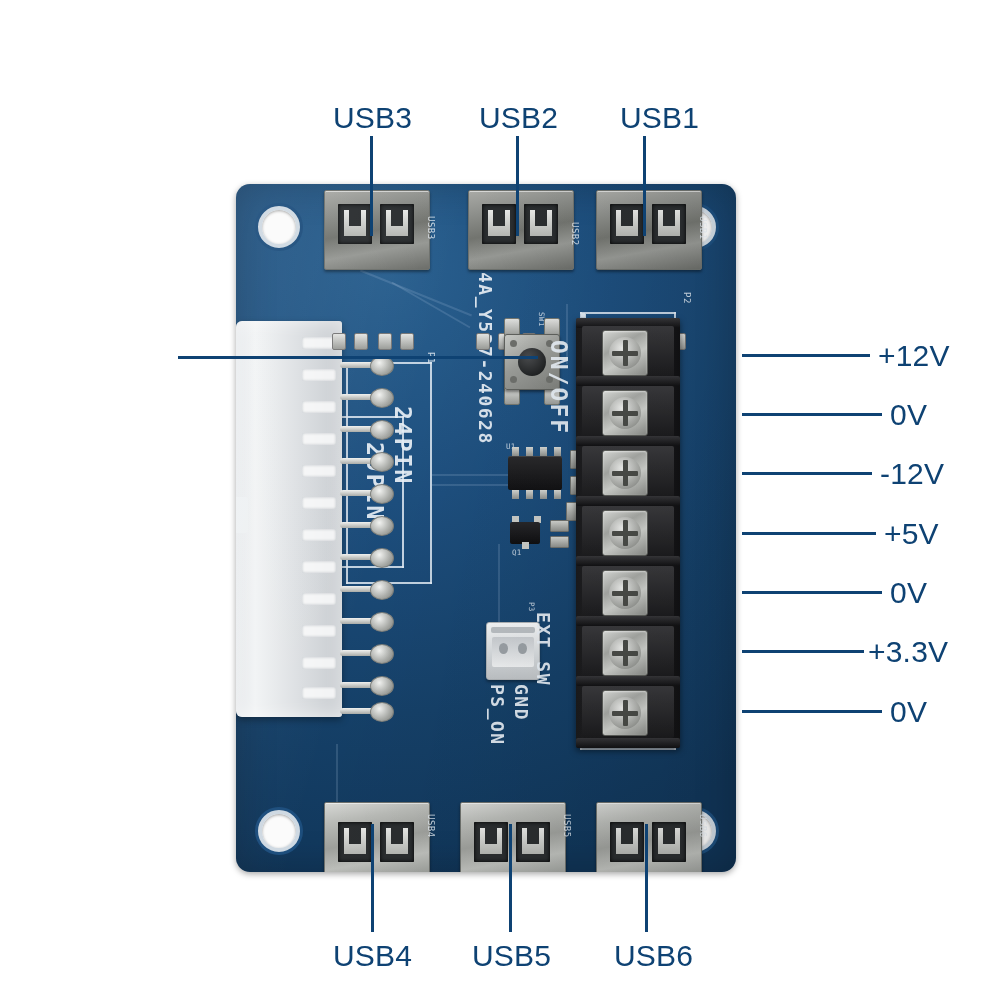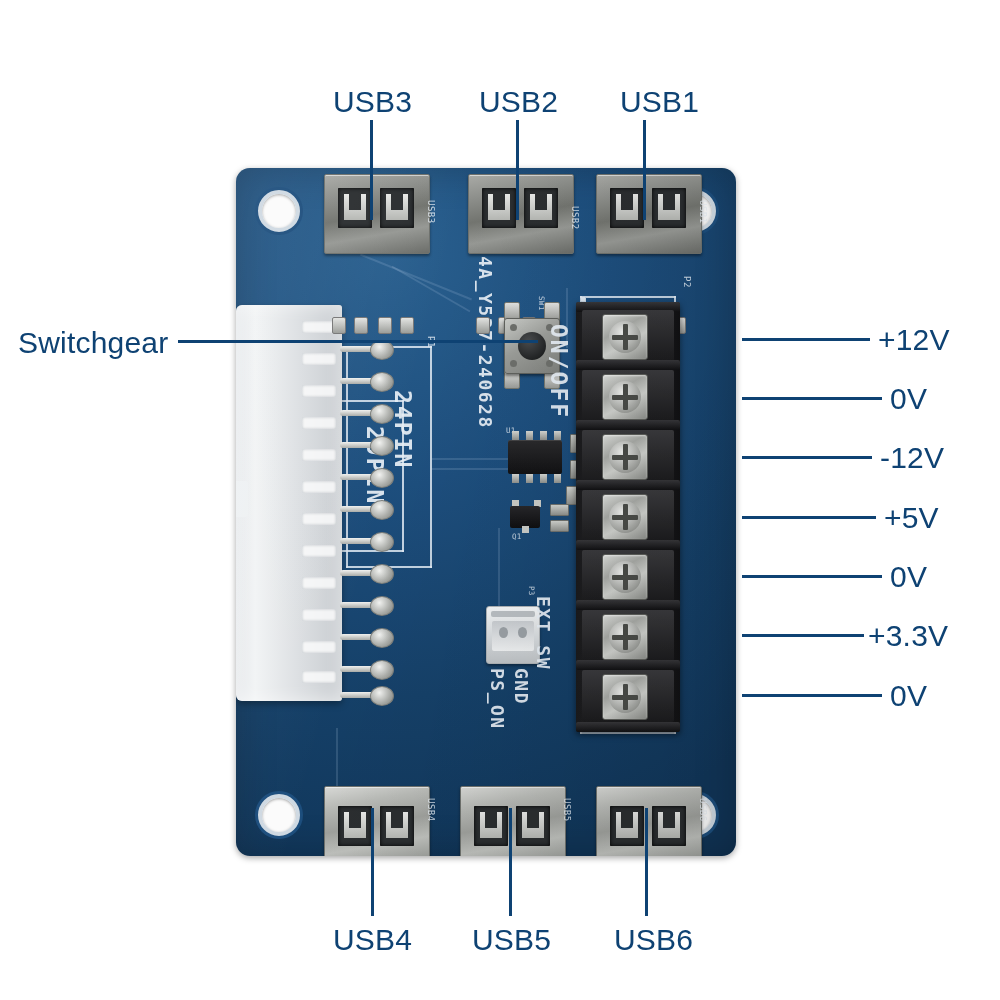--- a/index.html
+++ b/index.html
@@ -1,17 +1,17 @@
 <!DOCTYPE html>
 <html><head>
 <meta charset="utf-8">
 <style>
   html,body{margin:0;padding:0;background:#ffffff;}
   body{width:1000px;height:1000px;overflow:hidden;font-family:"Liberation Sans",sans-serif;}
-  #stage{position:relative;width:1000px;height:892px;background:#fff;}
+  #stage{position:relative;width:1000px;height:892px;background:#fff;margin-top:16px;}
 
   
   .callout{position:absolute;color:#0e4273;font-size:30px;letter-spacing:.2px;white-space:nowrap;}
   .callout.right{text-align:left;}
   .callout.left{text-align:right;}
   .lead{position:absolute;background:#0e4273;}
   .lead.h{height:3px;}
   .lead.v{width:3px;}
 
   
@@ -475,21 +475,20 @@
 
   <div class="callout bottom" style="left:333px;top:923px;">USB4</div>
   <div class="lead v" style="left:371px;top:808px;height:108px;"></div>
 
   <div class="callout bottom" style="left:472px;top:923px;">USB5</div>
   <div class="lead v" style="left:509px;top:808px;height:108px;"></div>
 
   <div class="callout bottom" style="left:614px;top:923px;">USB6</div>
   <div class="lead v" style="left:645px;top:808px;height:108px;"></div>
 
-  <div class="callout left" style="left:18px;top:326px;">Switchgear</div>
   <div class="lead h" style="left:178px;top:340px;width:360px;"></div>
 
   <div class="callout right" style="left:878px;top:323px;">+12V</div>
   <div class="lead h" style="left:742px;top:338px;width:128px;"></div>
 
   <div class="callout right" style="left:890px;top:382px;">0V</div>
   <div class="lead h" style="left:742px;top:397px;width:140px;"></div>
 
   <div class="callout right" style="left:880px;top:441px;">-12V</div>
   <div class="lead h" style="left:742px;top:456px;width:130px;"></div>

